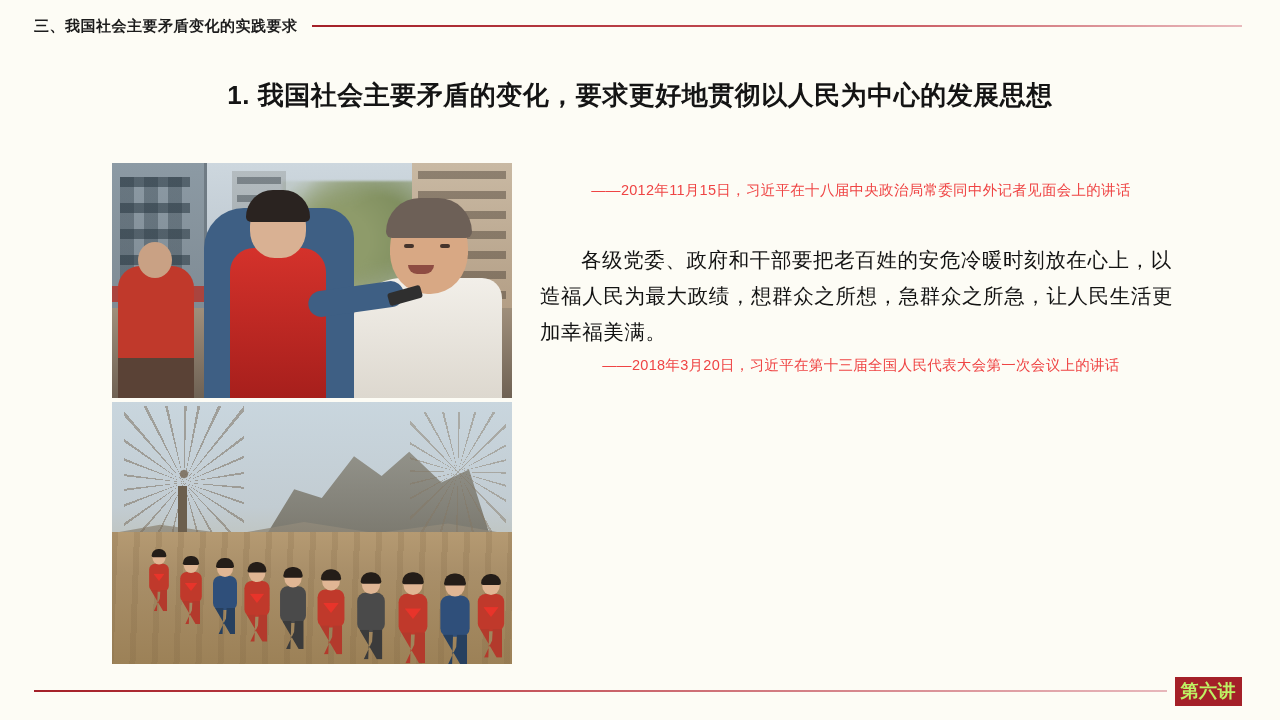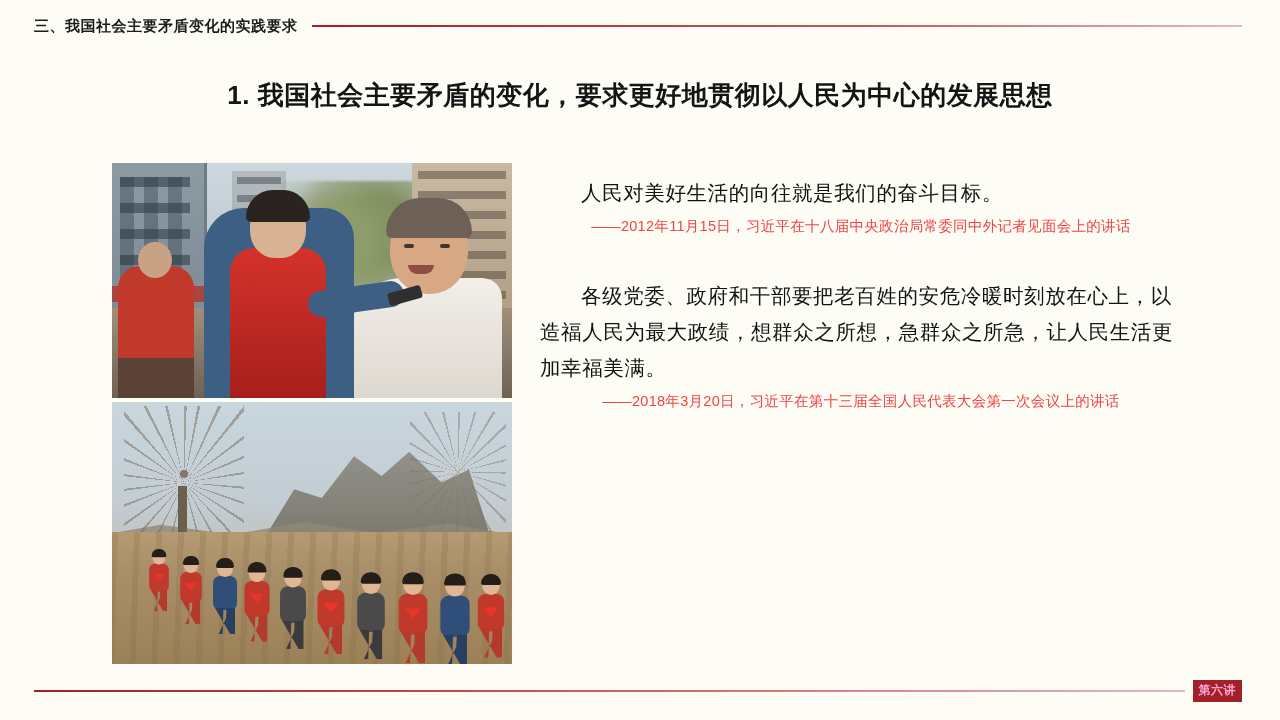--- a/index.html
+++ b/index.html
@@ -289,22 +289,22 @@
     font-size: 14px;
     font-weight: bold;
     color: #1d1d1d;
     margin-left: 14px;
     white-space: nowrap;
     letter-spacing: .5px;
   }
   .footer-badge {
     margin-left: 8px;
     background: #a42028;
-    color: #f9a8d4;
-    font-size: 12px;
+    color: #bef264;
+    font-size: 18px;
     font-weight: bold;
     padding: 2px 6px 3px 6px;
     white-space: nowrap;
     letter-spacing: .5px;
   }
 </style>
 </head>
 <body>
 
 <div class="header">
@@ -413,21 +413,20 @@
         <div class="k-legs"></div>
         <div class="k-head"></div>
         <div class="k-hair"></div>
         <div class="scarf"></div>
     </div>
   </div>
 </div>
 
 <div class="text-col">
 
-  <div class="quote">人民对美好生活的向往就是我们的奋斗目标。</div>
   <div class="attrib">——2012年11月15日，习近平在十八届中央政治局常委同中外记者见面会上的讲话</div>
 
   <div class="quote blk-2">各级党委、政府和干部要把老百姓的安危冷暖时刻放在心上，以造福人民为最大政绩，想群众之所想，急群众之所急，让人民生活更加幸福美满。</div>
 
   <div class="attrib attrib-3">——2018年3月20日，习近平在第十三届全国人民代表大会第一次会议上的讲话</div>
 
 </div>
 
 <div class="footer">
   <span class="footer-rule"></span>

